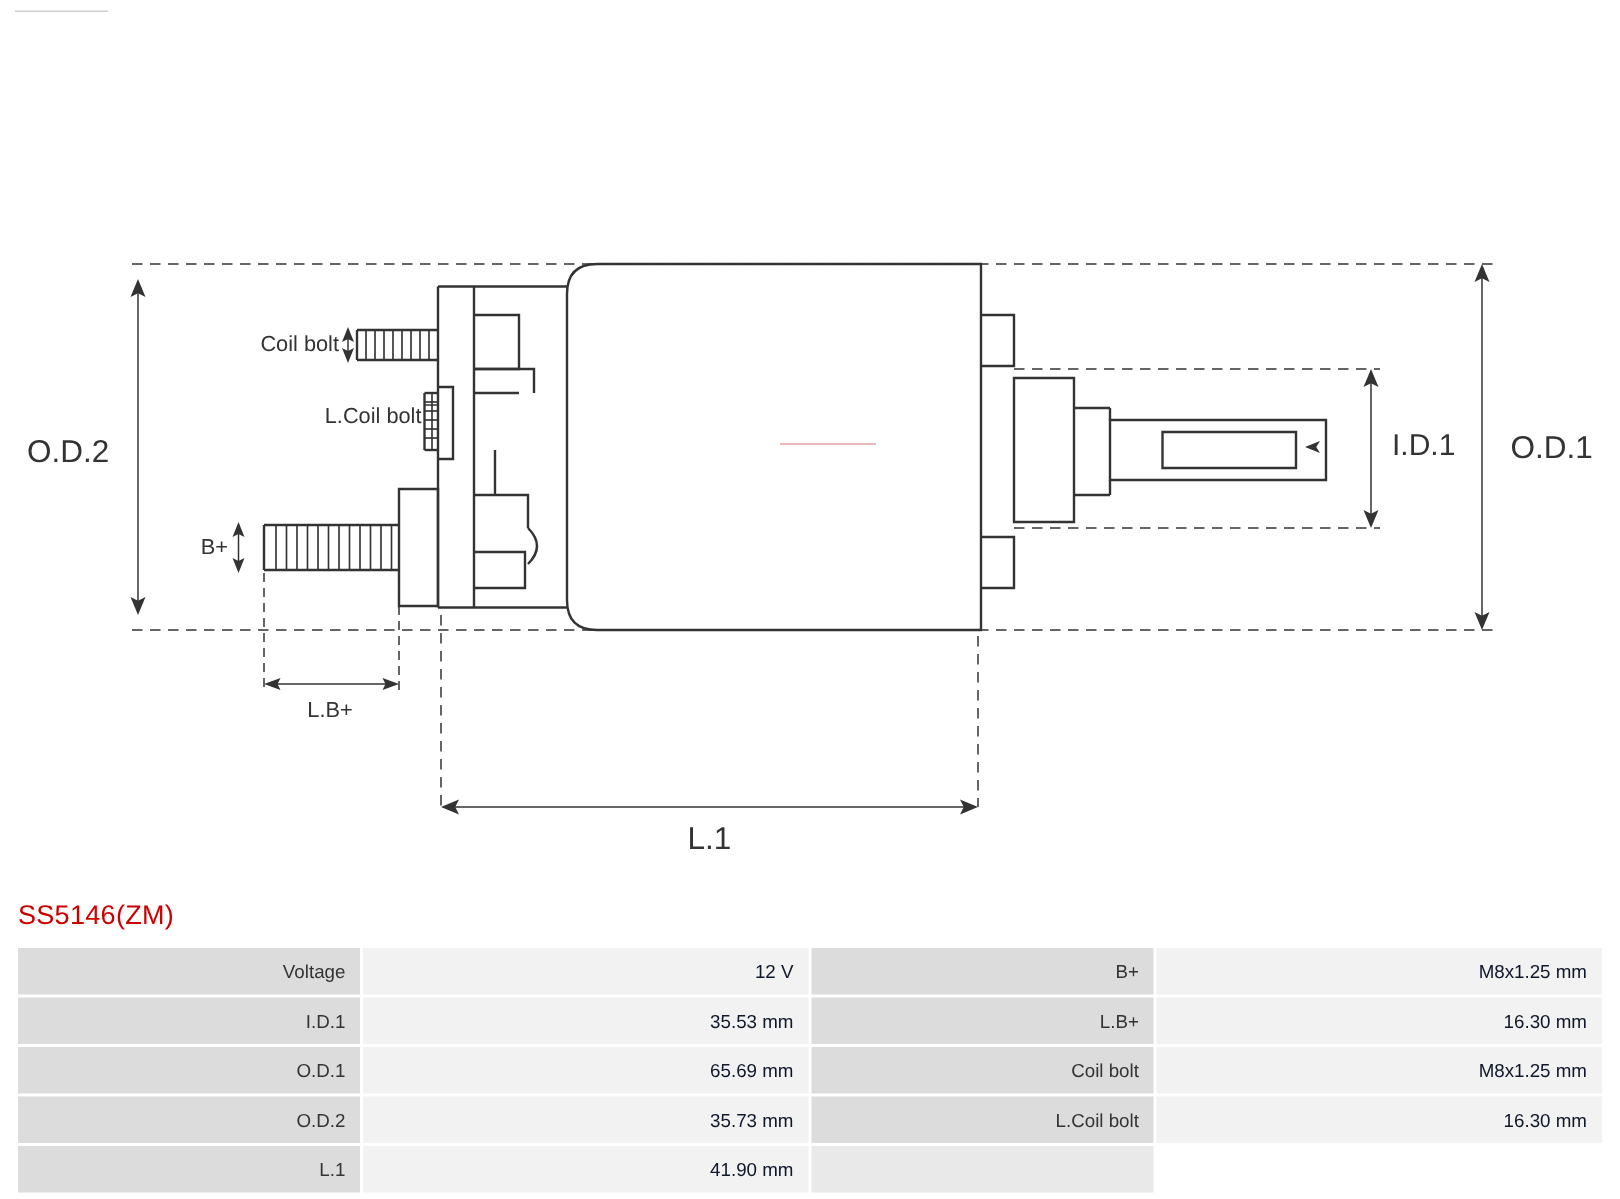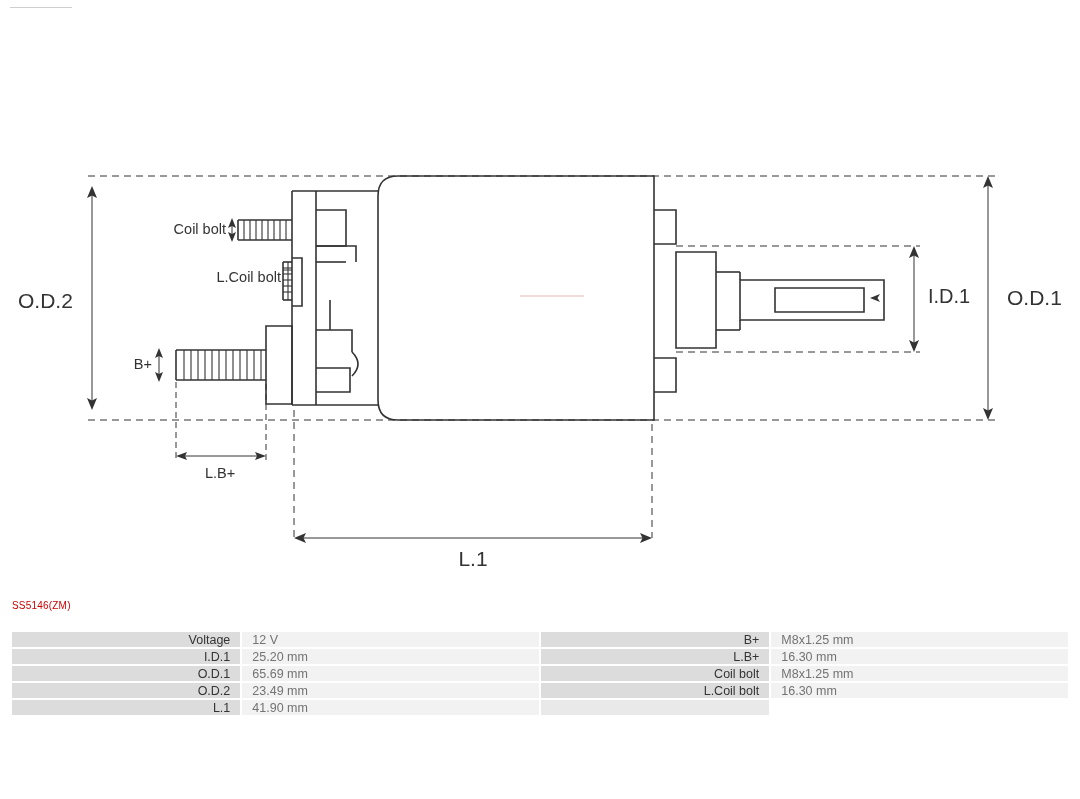--- a/index.html
+++ b/index.html
@@ -38,50 +38,50 @@
     height: 590px;
   }
   .drawing svg {
     display: block;
   }
   
   .part-number {
     position: absolute;
     left: 12px;
     top: 600px;
-    font-size: 10px;
+    font-size: 18px;
     color: #cc0000;
     font-family: "Liberation Sans", sans-serif;
     letter-spacing: 0.2px;
   }
   
   .spec-table {
     position: absolute;
     left: 10px;
     top: 630px;
     width: 1060px;
     border-collapse: separate;
     border-spacing: 2px;
     font-size: 12.5px;
   }
   .spec-table td {
-    height: 15px;
+    height: 31px;
     padding: 0 10px;
     vertical-align: middle;
   }
   .spec-table td.label {
     background: #dcdcdc;
     text-align: right;
     color: #333;
     width: 197px;
   }
   .spec-table td.value {
     background: #f2f2f2;
-    text-align: left;
-    color: #737373;
+    text-align: right;
+    color: #0f172a;
     width: 262px;
   }
   .spec-table td.empty {
     background: #e9e9e9;
   }
   .spec-table td.empty2 {
     background: #ffffff;
   }
   text {
     font-family: "Liberation Sans", sans-serif;
@@ -260,33 +260,33 @@
   <table class="spec-table">
     <tbody>
       <tr>
         <td class="label">Voltage</td>
         <td class="value">12 V</td>
         <td class="label">B+</td>
         <td class="value">M8x1.25 mm</td>
       </tr>
       <tr>
         <td class="label">I.D.1</td>
-        <td class="value">25.20 mm</td>
+        <td class="value">35.53 mm</td>
         <td class="label">L.B+</td>
         <td class="value">16.30 mm</td>
       </tr>
       <tr>
         <td class="label">O.D.1</td>
         <td class="value">65.69 mm</td>
         <td class="label">Coil bolt</td>
         <td class="value">M8x1.25 mm</td>
       </tr>
       <tr>
         <td class="label">O.D.2</td>
-        <td class="value">23.49 mm</td>
+        <td class="value">35.73 mm</td>
         <td class="label">L.Coil bolt</td>
         <td class="value">16.30 mm</td>
       </tr>
       <tr>
         <td class="label">L.1</td>
         <td class="value">41.90 mm</td>
         <td class="empty"></td>
         <td class="empty2"></td>
       </tr>
     </tbody>

